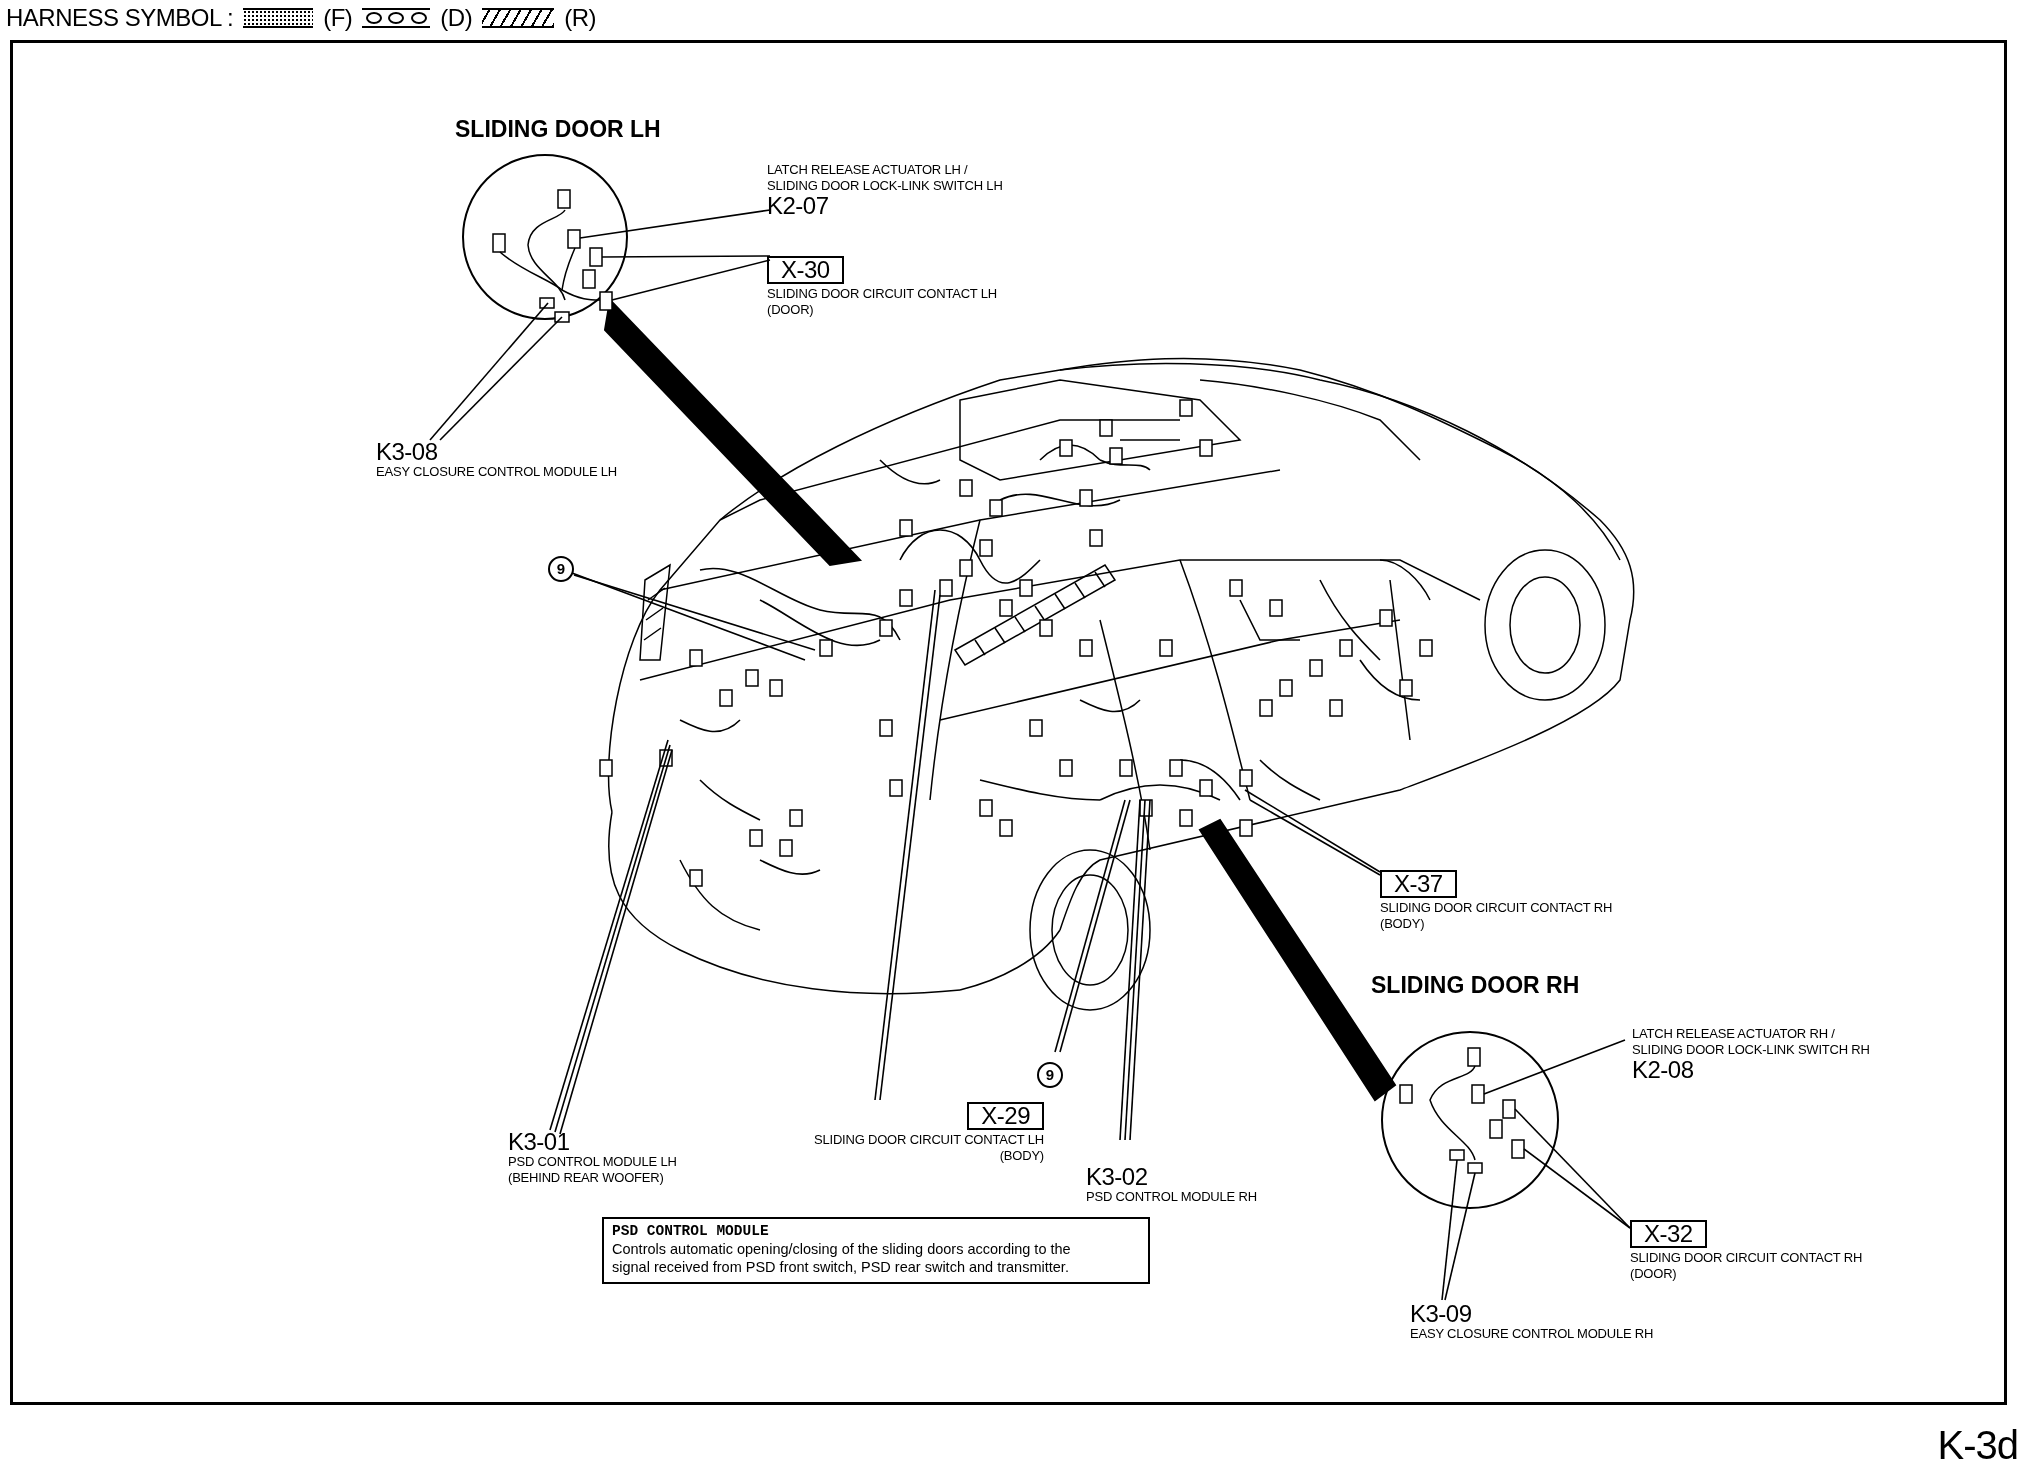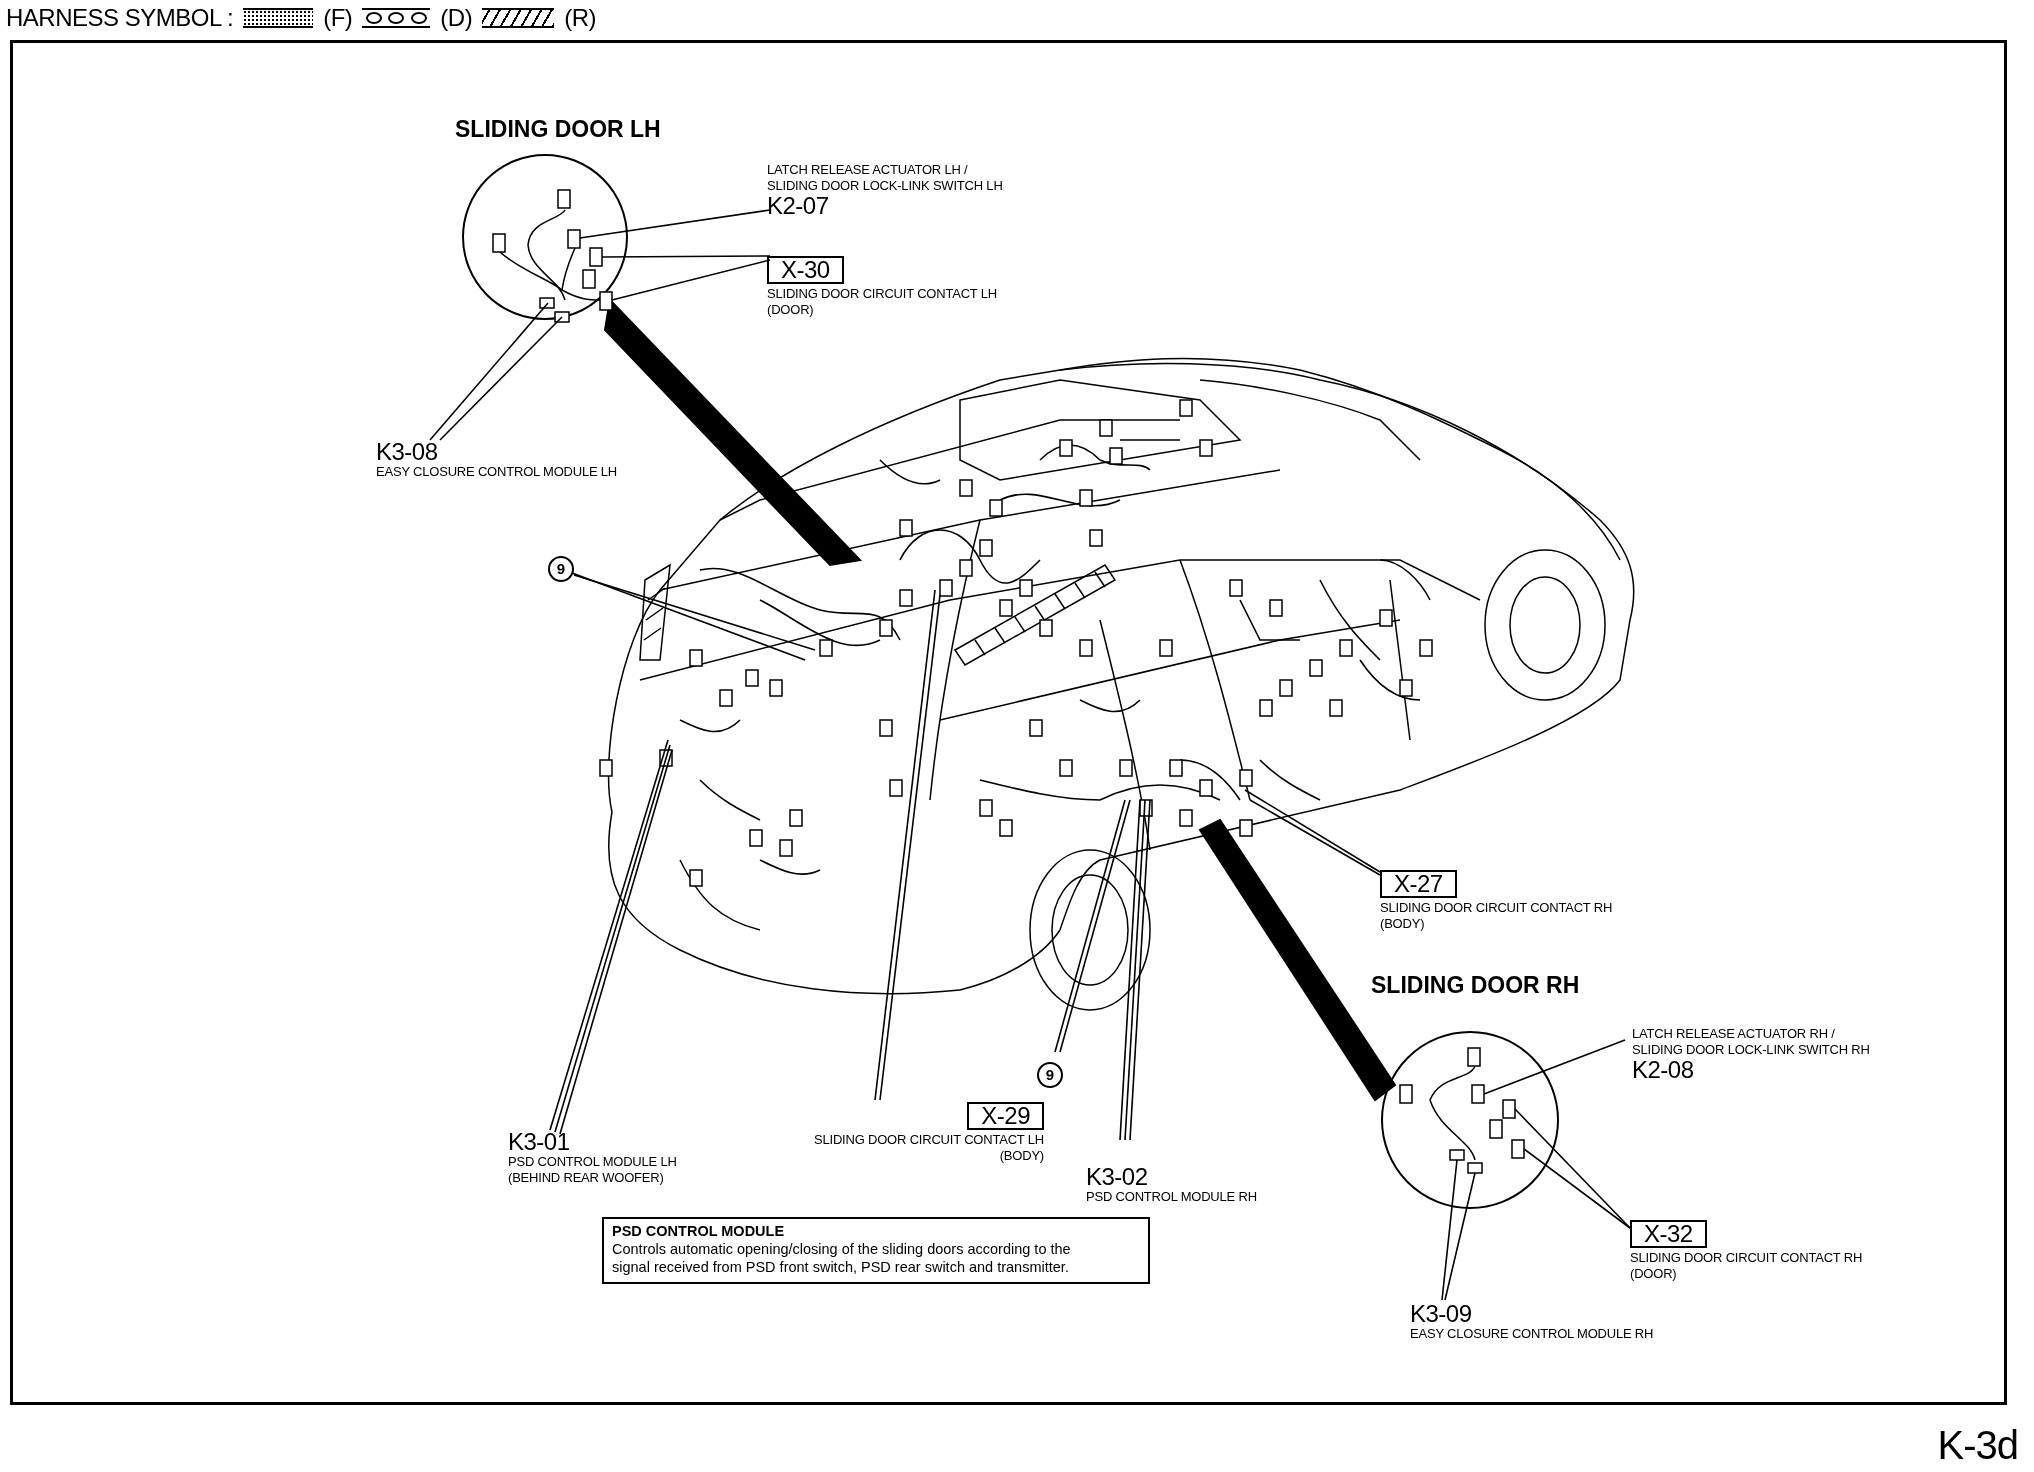--- a/index.html
+++ b/index.html
@@ -16,21 +16,21 @@
            background:repeating-linear-gradient(-60deg, #000 0 2px, transparent 2px 9px); }
   #frame { left:10px; top:40px; width:1997px; height:1365px; border:3px solid #000; box-sizing:border-box; }
   #page-tag { right:16px; bottom:4px; font-size:40px; font-weight:normal; letter-spacing:-1px; }
   #diagram-svg { left:0; top:0; }
   .section-title { font-weight:bold; font-size:23px; }
   .code { font-size:24px; font-weight:normal; letter-spacing:-0.5px; line-height:24px; }
   .code.boxed { border:2px solid #000; padding:0 12px; display:inline-block; line-height:24px; }
   .desc { font-size:13px; line-height:16px; letter-spacing:-0.2px; }
   .label-block { display:flex; flex-direction:column; align-items:flex-start; }
   #note-box { left:602px; top:1217px; width:548px; border:2px solid #000; padding:3px 8px 6px 8px; box-sizing:border-box; font-size:14.5px; line-height:18px; }
-  #note-box .note-title { font-weight:bold; }
+  #note-box .note-title { font-weight:bold;font-family:Liberation Mono, monospace; }
   .callout-num { font-size:15px; font-weight:bold; text-align:center; width:22px; height:22px; line-height:22px; border:2px solid #000; border-radius:50%; background:#fff; }
 </style>
 </head>
 <body>
 
 <div id="harness-legend" class="abs">
   <span>HARNESS SYMBOL :</span>
   <span class="sym sym-f"></span>
   <span>(F)</span>
   <span class="sym sym-d">
@@ -236,21 +236,21 @@
   <span class="desc">(DOOR)</span>
 </div>
 <div class="abs label-block" style="left:376px; top:440px;">
   <span class="code">K3-08</span>
   <span class="desc">EASY CLOSURE CONTROL MODULE LH</span>
 </div>
 
 <div class="abs callout-num" style="left:548px; top:556px;">9</div>
 
 <div class="abs label-block" style="left:1380px; top:870px;">
-  <span class="code boxed">X-27</span>
+  <span class="code boxed">X-37</span>
   <span class="desc" style="margin-top:2px;">SLIDING DOOR CIRCUIT CONTACT RH</span>
   <span class="desc">(BODY)</span>
 </div>
 
 <div class="abs section-title" style="left:1371px; top:972px;">SLIDING DOOR RH</div>
 <div class="abs label-block" style="left:1632px; top:1026px;">
   <span class="desc">LATCH RELEASE ACTUATOR RH /</span>
   <span class="desc">SLIDING DOOR LOCK-LINK SWITCH RH</span>
   <span class="code">K2-08</span>
 </div>

